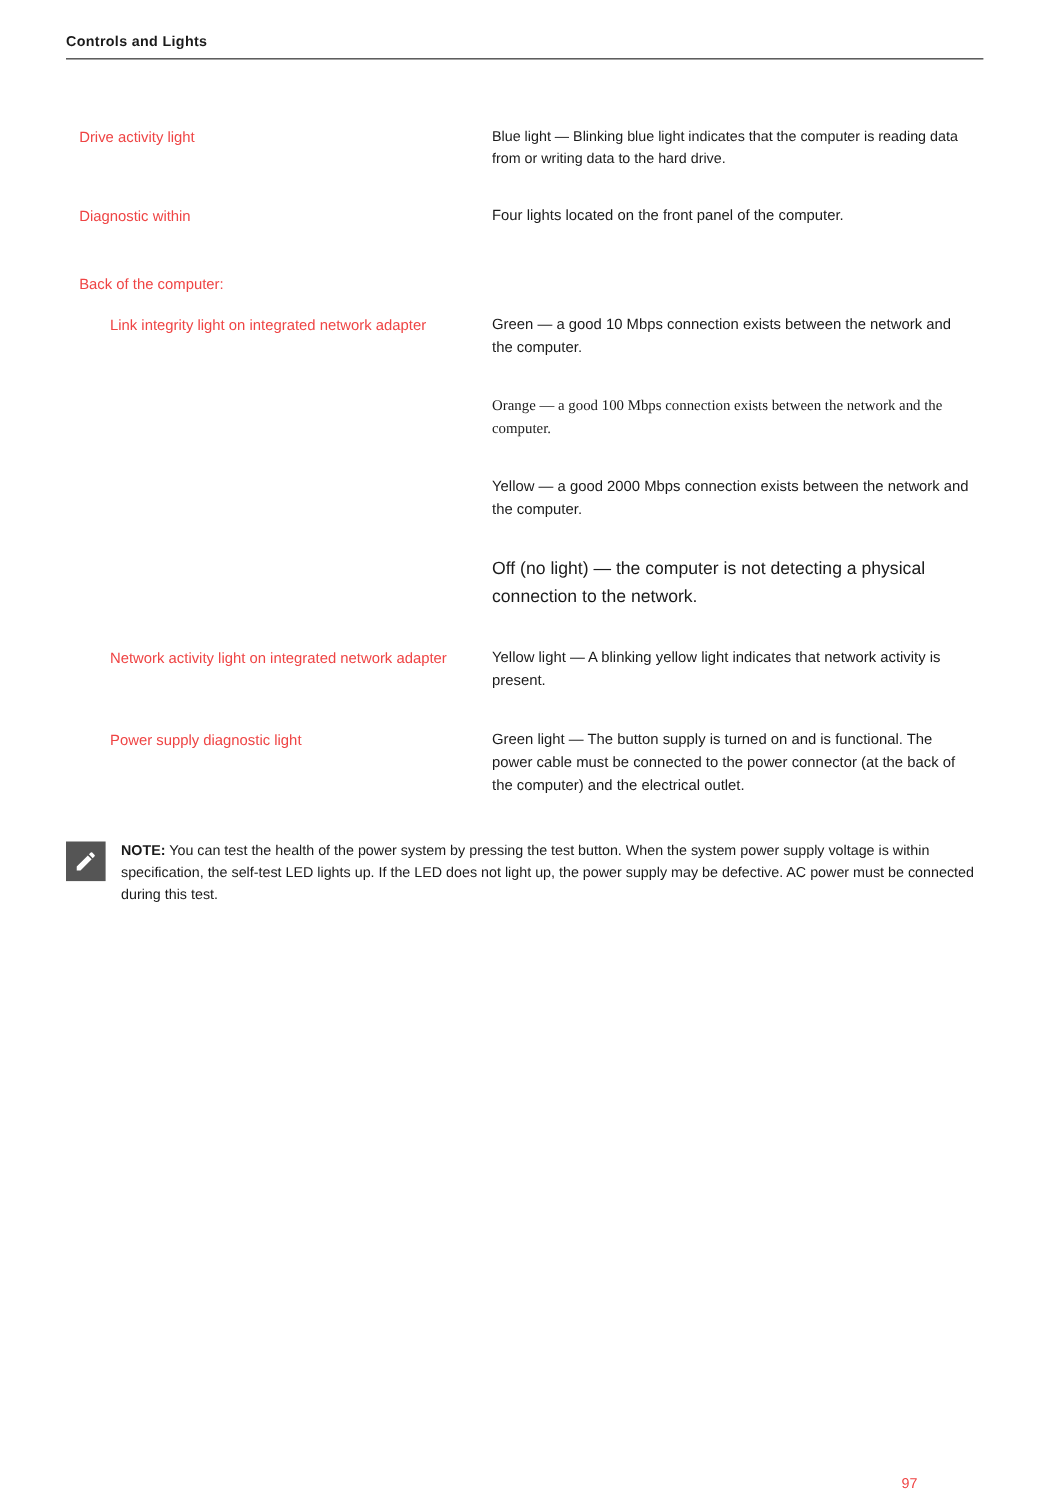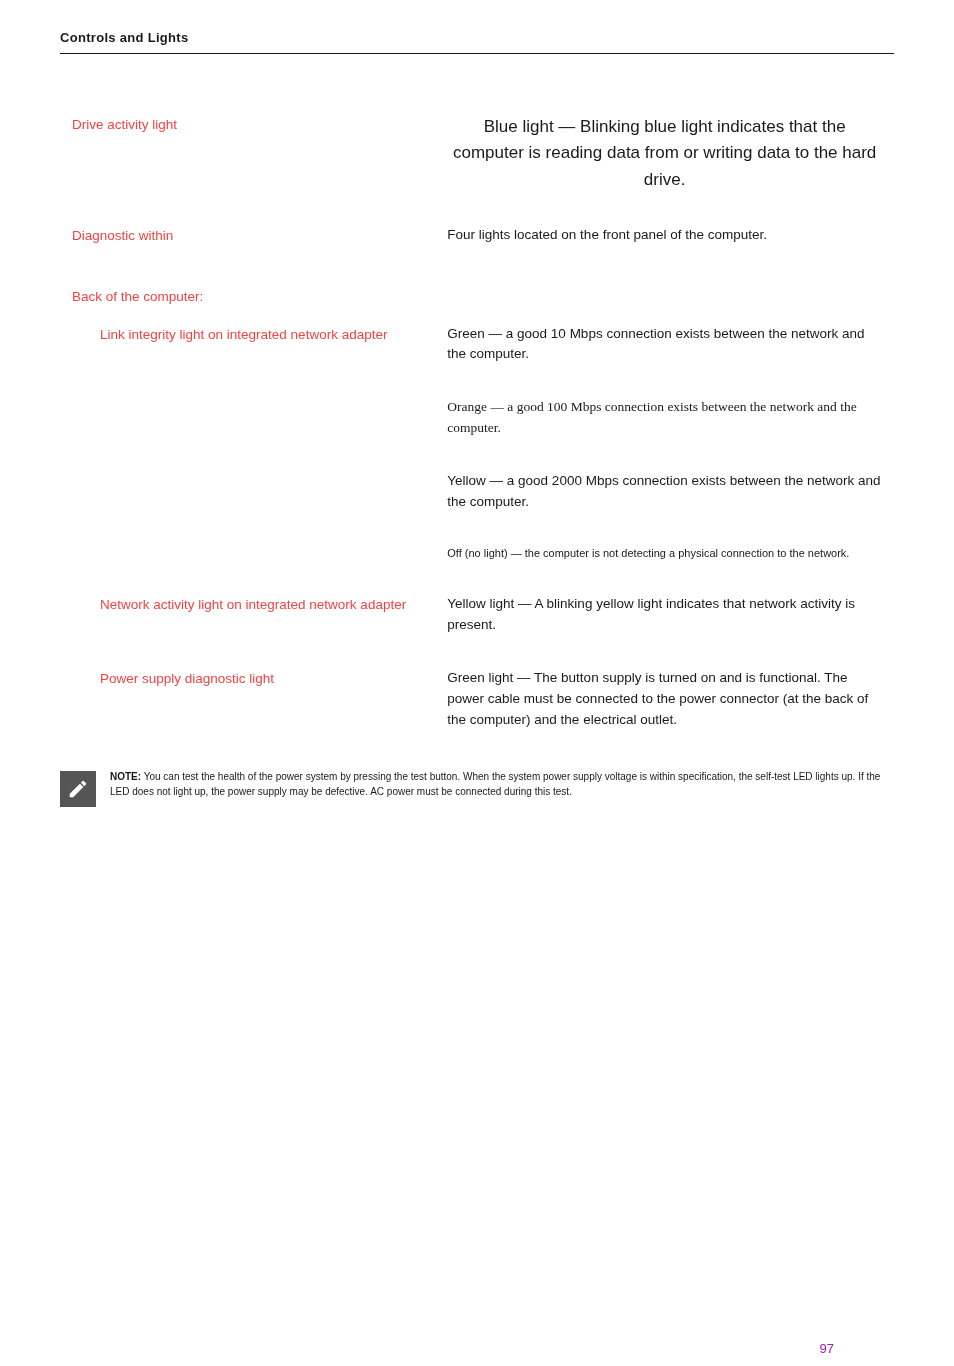--- a/index.html
+++ b/index.html
@@ -79,35 +79,35 @@
       margin-top: 2px;
     }
 
     .note-icon svg {
       width: 22px;
       height: 22px;
       fill: white;
     }
 
     .note-text {
-      font-size: 10px;
+      font-size: 13px;
       line-height: 1.55;
       color: #1a1a1a;
     }
 
     .note-text strong {
       font-weight: bold;
     }
 
     .page-number {
       position: absolute;
       bottom: 40px;
       right: 60px;
       font-size: 13px;
-      color: #a21caf;
+      color: #ef4444;
     }
 
     .page-wrapper {
       position: relative;
       min-height: 1366px;
     }
   </style>
 </head>
 <body>
 
@@ -117,21 +117,21 @@
     <span>Controls and Lights</span>
   </div>
 
   <table class="content-table">
     <tbody id="table-body">
         <tr class="row-spacer">
           <td colspan="2"></td>
         </tr>
         <tr>
           <td class="left-col"><span class="section-label" style="font-size: 13.5px;">Drive activity light</span></td>
-          <td class="right-col" style="font-size: 17px; line-height: 1.55; text-align: center;">Blue light — Blinking blue light indicates that the computer is reading data from or writing data to the hard drive.</td>
+          <td class="right-col" style="font-size: 13px; line-height: 1.55;">Blue light — Blinking blue light indicates that the computer is reading data from or writing data to the hard drive.</td>
         </tr>
         <tr class="row-spacer">
           <td colspan="2"></td>
         </tr>
         <tr>
           <td class="left-col"><span class="section-label" style="font-size: 13.5px;">Diagnostic within</span></td>
           <td class="right-col" style="font-size: 13.5px; line-height: 1.55;">Four lights located on the front panel of the computer.</td>
         </tr>
         <tr class="row-spacer">
           <td colspan="2"></td>
@@ -156,21 +156,21 @@
         </tr>
         <tr>
           <td class="left-col indent"><span class="section-label" style="font-size: 13.5px;"></span></td>
           <td class="right-col" style="font-size: 13.5px; line-height: 1.55;">Yellow — a good 2000 Mbps connection exists between the network and the computer.</td>
         </tr>
         <tr class="row-spacer">
           <td colspan="2"></td>
         </tr>
         <tr>
           <td class="left-col indent"><span class="section-label" style="font-size: 13.5px;"></span></td>
-          <td class="right-col" style="font-size: 11px; line-height: 1.55;">Off (no light) — the computer is not detecting a physical connection to the network.</td>
+          <td class="right-col" style="font-size: 16px; line-height: 1.55;">Off (no light) — the computer is not detecting a physical connection to the network.</td>
         </tr>
         <tr class="row-spacer">
           <td colspan="2"></td>
         </tr>
         <tr>
           <td class="left-col indent"><span class="section-label" style="font-size: 13.5px; margin-top: 44px;">Network activity light on integrated network adapter</span></td>
           <td class="right-col" style="font-size: 13.5px; line-height: 1.55;">Yellow light — A blinking yellow light indicates that network activity is present.</td>
         </tr>
         <tr class="row-spacer">
           <td colspan="2"></td>

